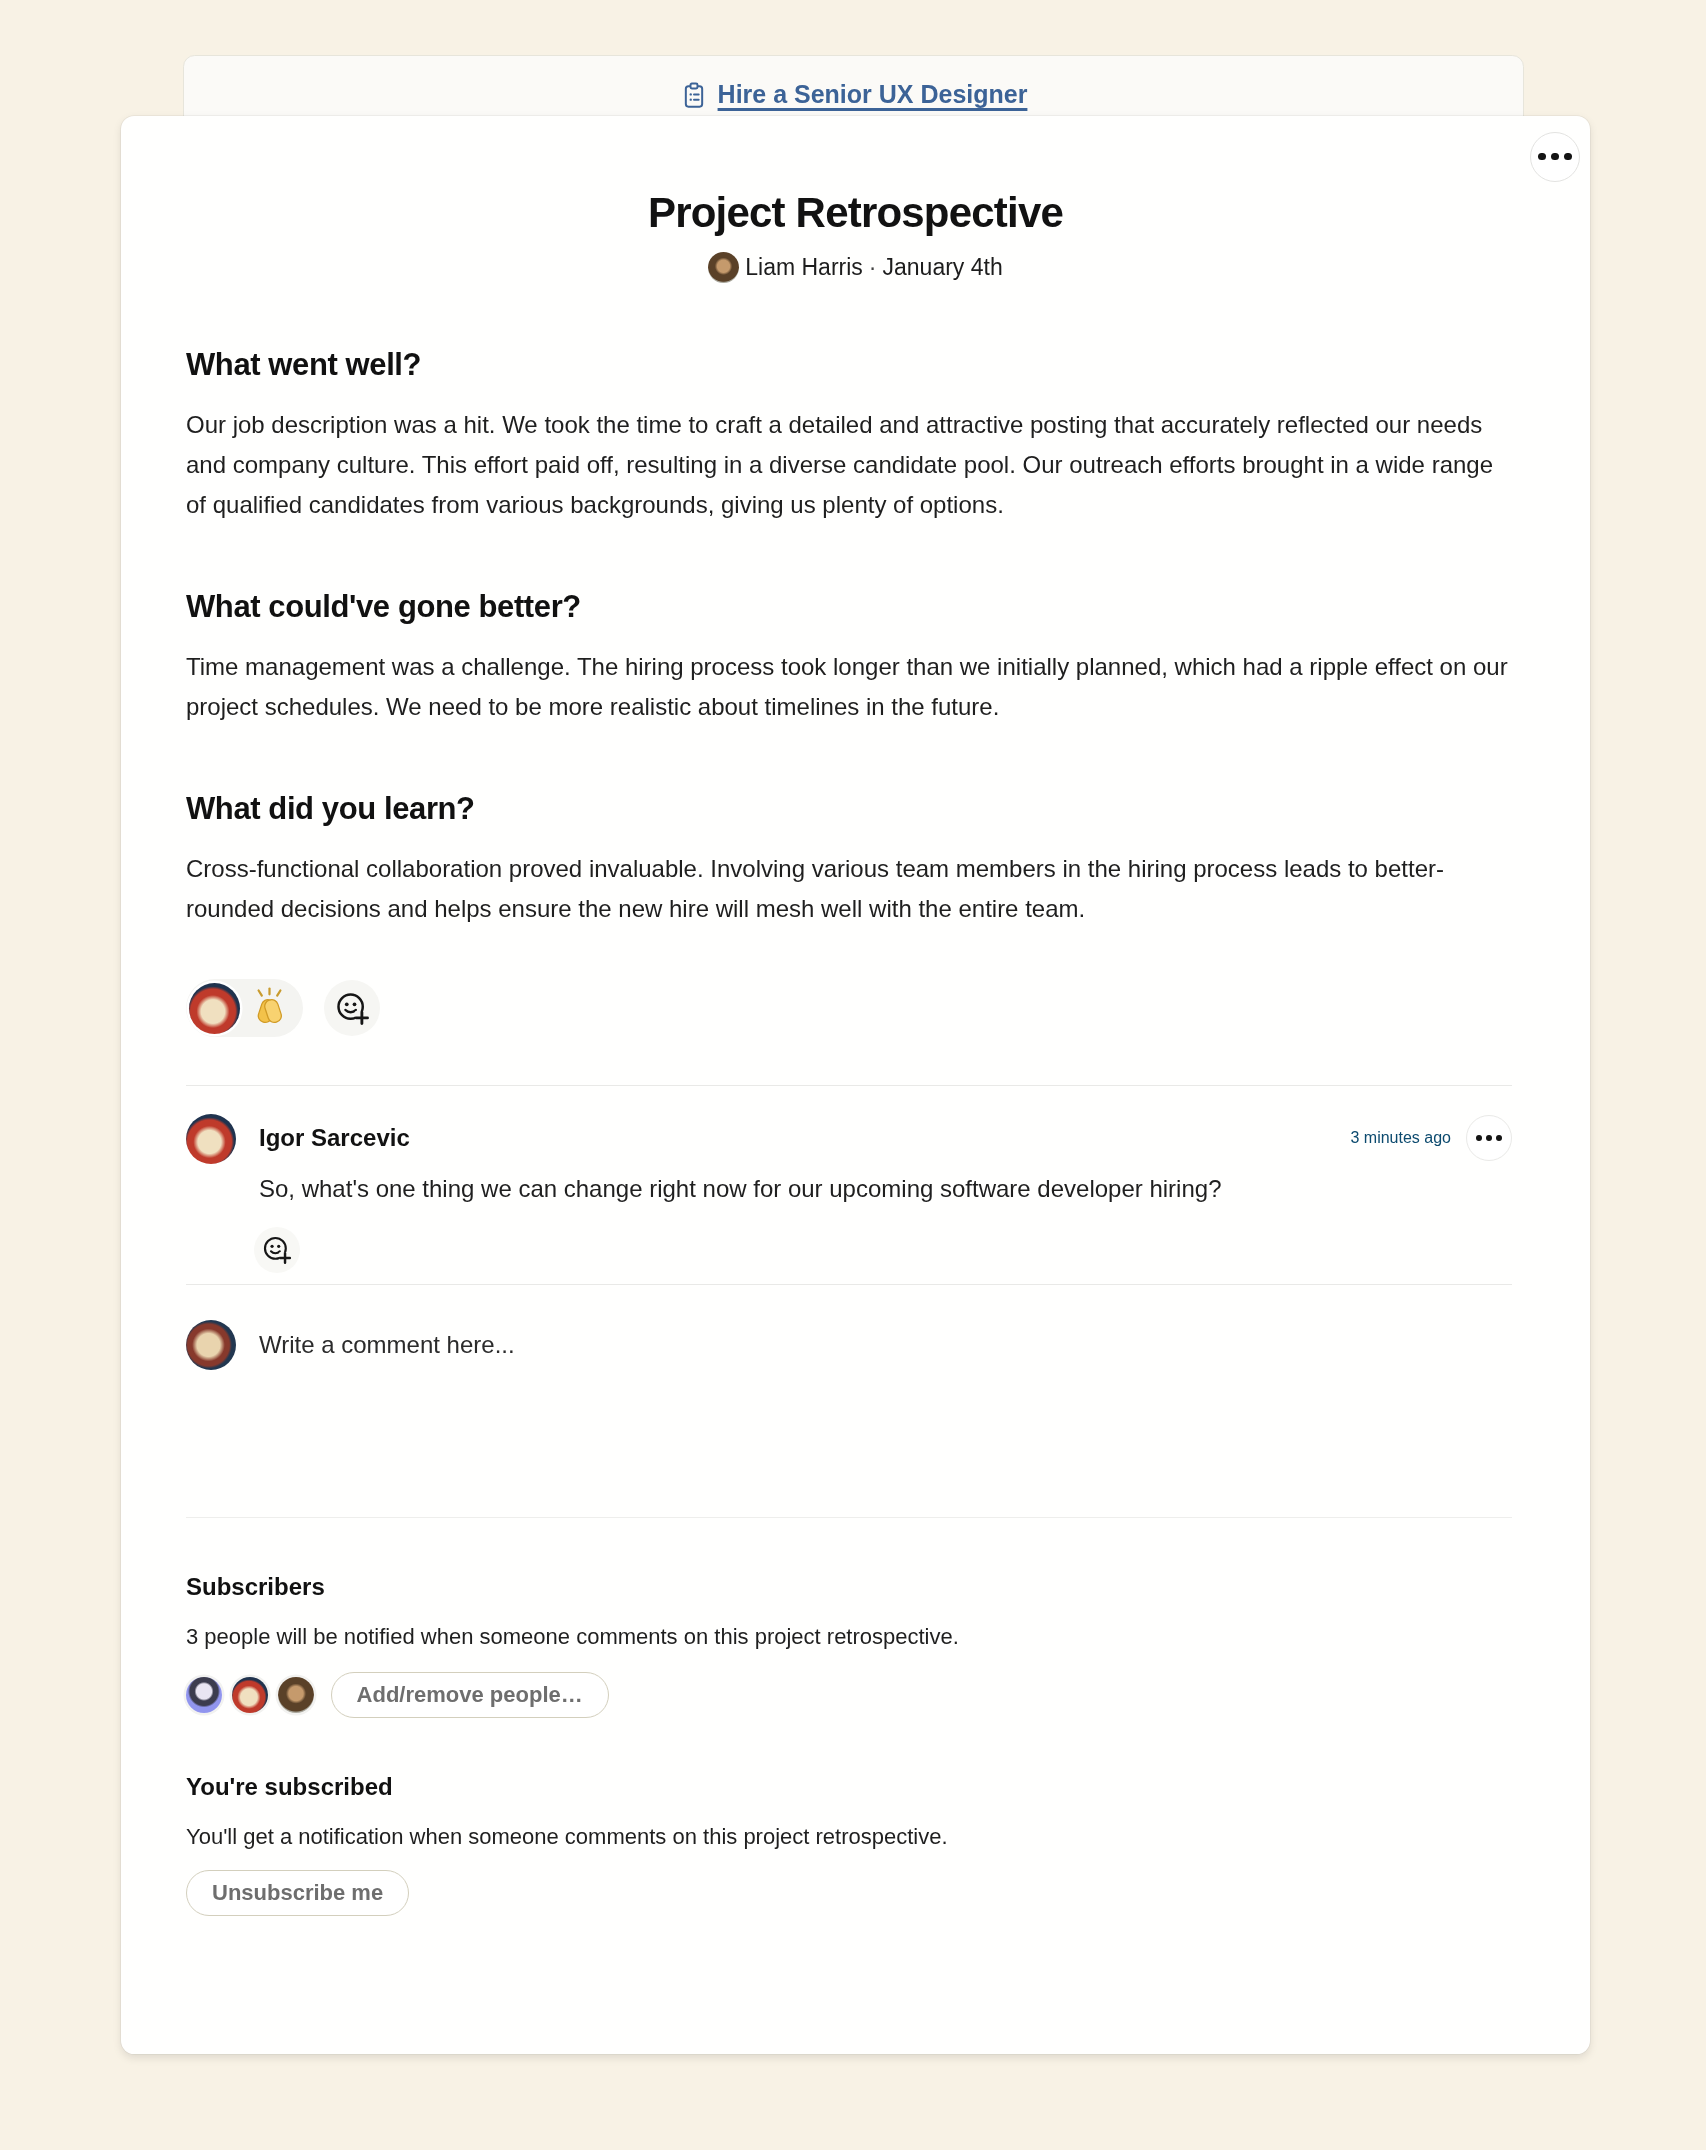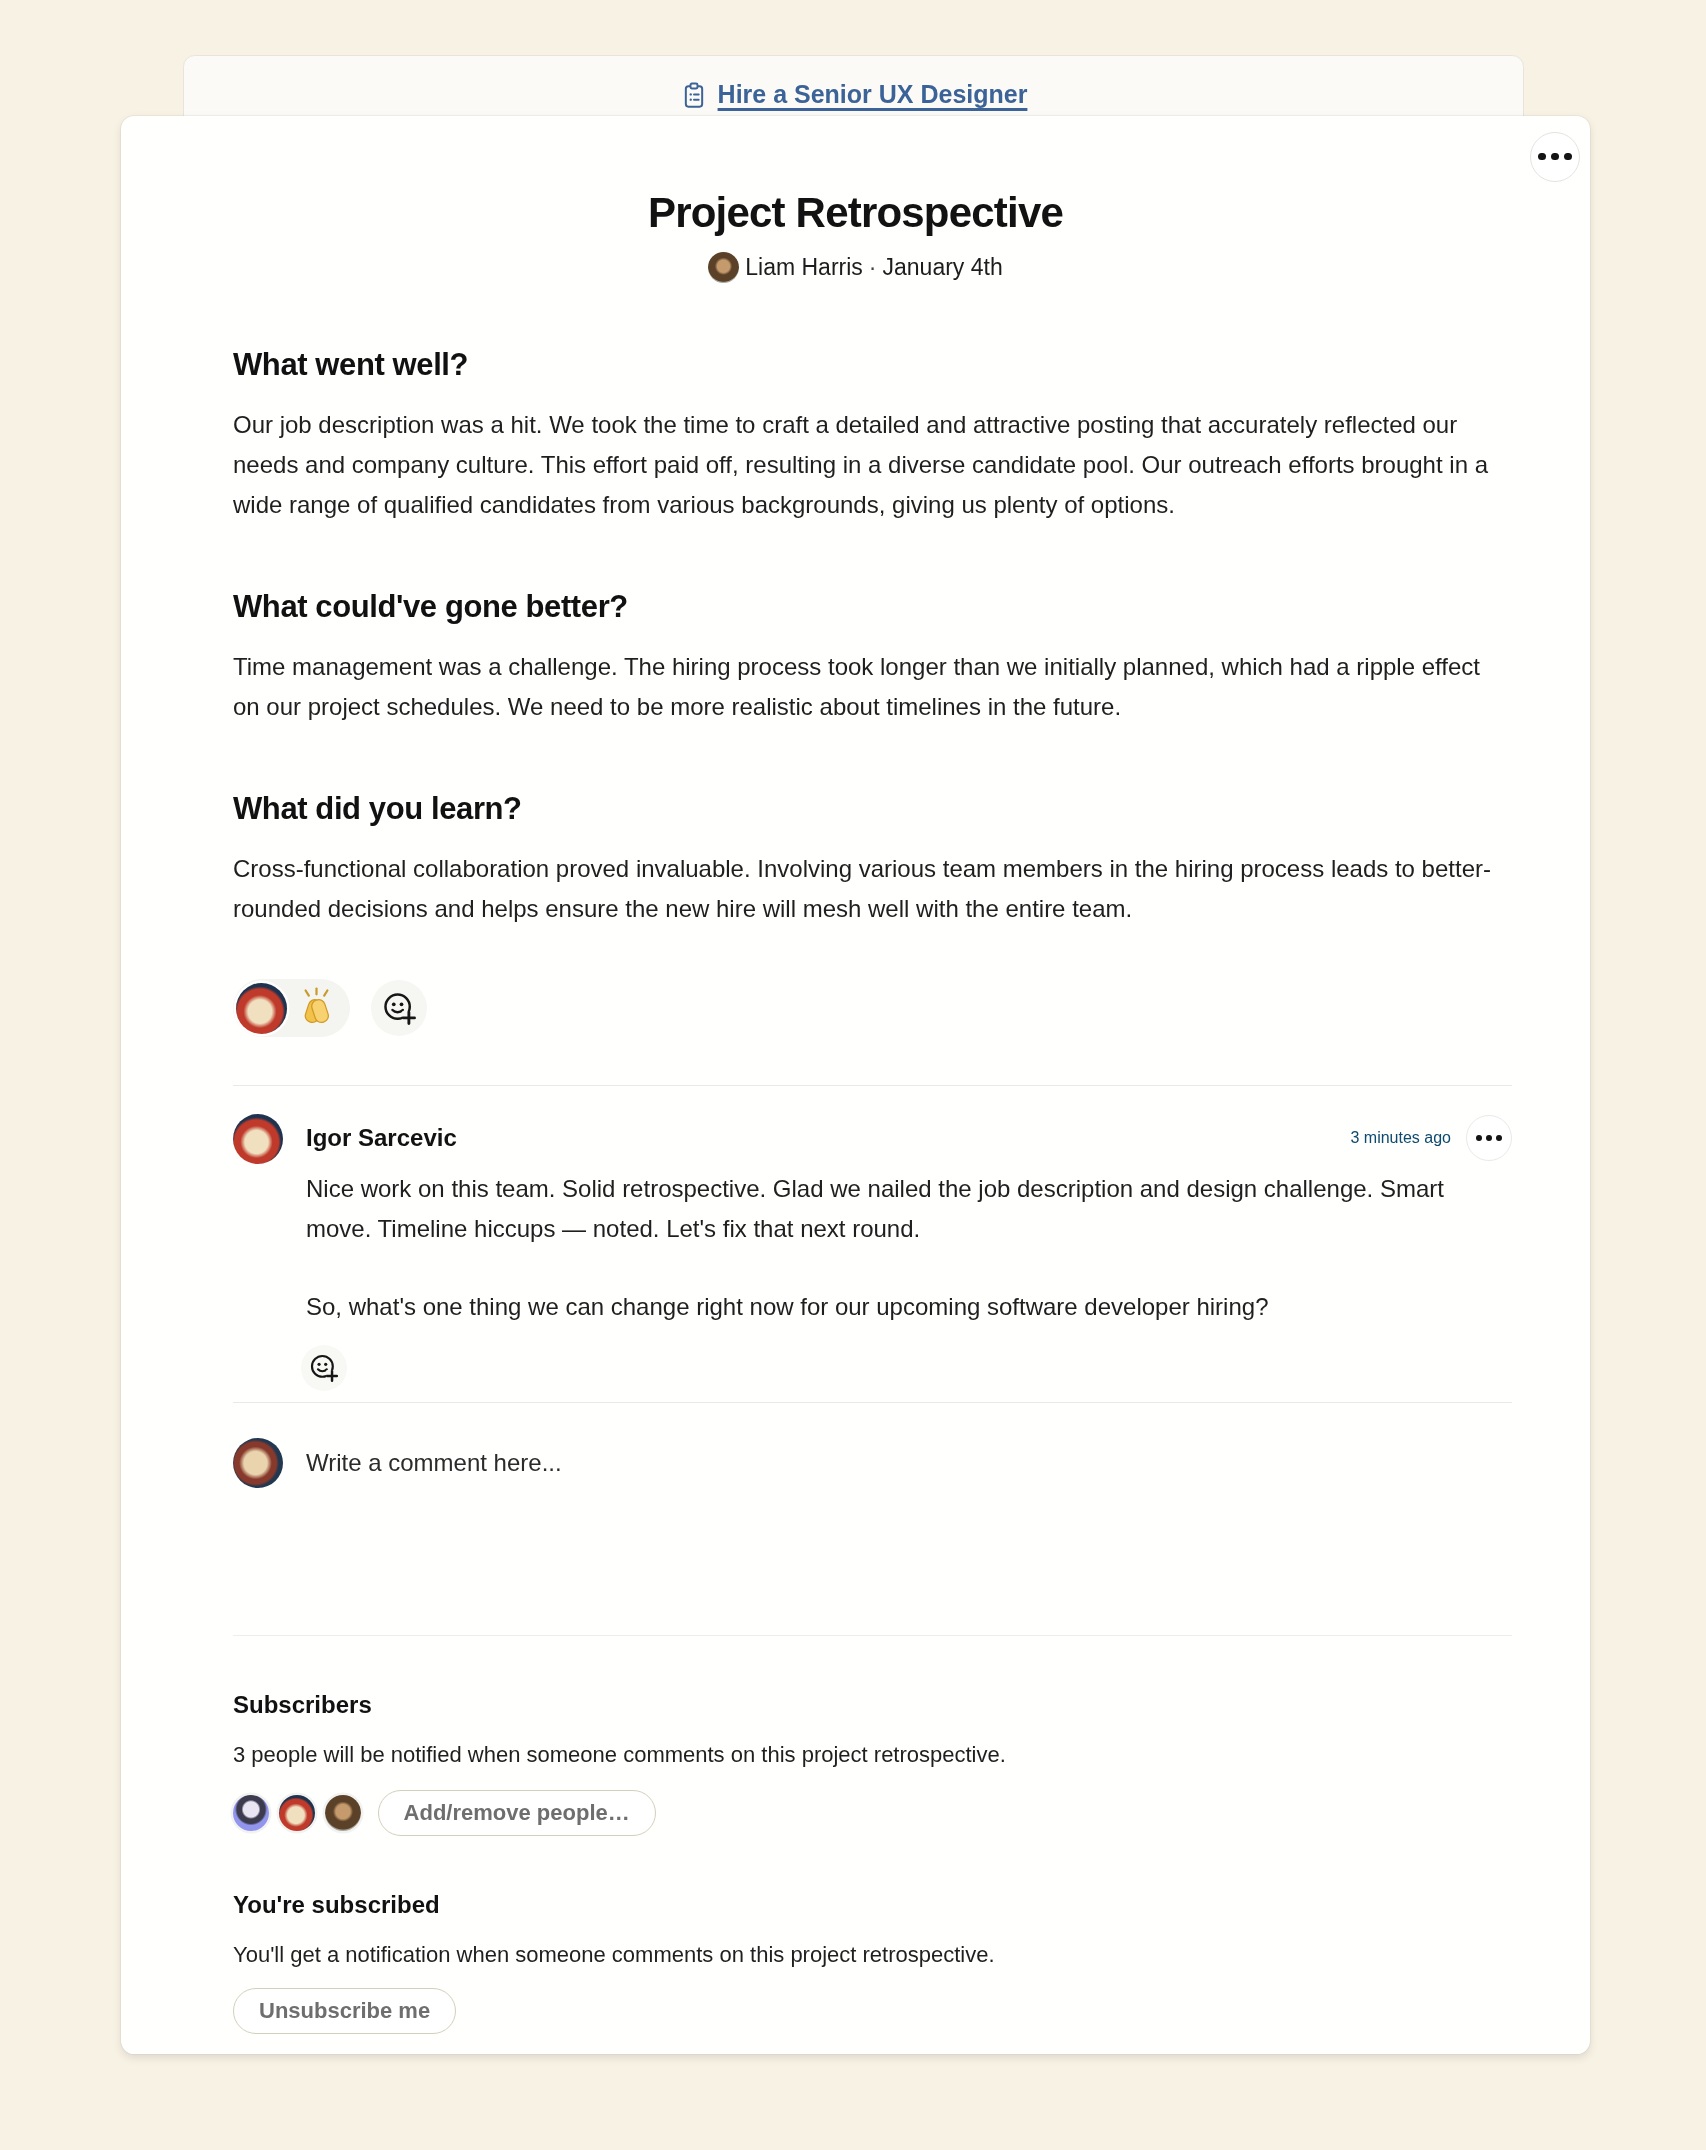--- a/index.html
+++ b/index.html
@@ -35,21 +35,21 @@
   }
   .dots { display:flex; gap:5.8px; }
   .dots i { width:7.4px; height:7.4px; border-radius:50%; background:#141414; display:block; }
   .dots.sm { gap:4.1px; }
   .dots.sm i { width:5.8px; height:5.8px; }
 
   h1.title { margin-top:73px; text-align:center; font-size:42px; font-weight:700; letter-spacing:-0.8px; color:#121212; }
   .byline { margin-top:15px; display:flex; justify-content:center; align-items:center; gap:6px; font-size:23px; color:#1d1d1d; }
   .dot-sep { color:#444; }
 
-  .content { padding:0 78px 66px 112px; }
+  .content { padding:0 78px 66px 65px; }
 
   h2.sec { font-size:31px; font-weight:700; letter-spacing:-0.4px; color:#111; margin:64px 0 22px 0; }
   p.body { font-size:24px; line-height:40px; color:#1f1f1f; }
 
   
   .avatar { border-radius:50%; display:inline-block; flex:none; }
   .av-liam  { background:radial-gradient(circle at 50% 46%, #c59a6c 0 27%, #5a4128 38% 66%, #a7a59a 70%); }
   .av-igor  { background:radial-gradient(circle at 47% 56%, #f0e0c0 0 30%, #bf3a2b 42% 57%, #20334e 64%); }
   .av-user  { background:radial-gradient(circle at 45% 50%, #e9d4ae 0 31%, #87392c 44% 56%, #223750 63%); }
   .av-blue  { background:radial-gradient(circle at 50% 40%, #e9e5f2 0 27%, #3c3c4e 34% 50%, #9195ee 57%); }
@@ -201,21 +201,20 @@
             <span class="spacer"></span>
             <span class="timestamp">3 minutes ago</span>
             <button class="comment-more">
               <span class="dots sm">
                   <i></i>
                   <i></i>
                   <i></i>
                 </span>
             </button>
           </div>
-          <p class="body">Nice work on this team. Solid retrospective. Glad we nailed the job description and design challenge. Smart move. Timeline hiccups — noted. Let's fix that next round.</p>
           <p class="body">So, what's one thing we can change right now for our upcoming software developer hiring?</p>
           <button class="add-reaction sm">
             <svg width="30" height="30" viewBox="0 0 28 28">
               <circle cx="12.5" cy="12.5" r="9.7" fill="none" stroke="#161616" stroke-width="2"></circle>
               <circle cx="9.4" cy="10.6" r="1.5" fill="#161616"></circle>
               <circle cx="15.6" cy="10.6" r="1.5" fill="#161616"></circle>
               <path d="M8.4 15.2a5.6 5.6 0 0 0 8.2 0" fill="none" stroke="#161616" stroke-width="2" stroke-linecap="round"></path>
               <rect x="16.2" y="16.2" width="11" height="11" fill="#f8f8f5"></rect>
               <path d="M21.5 17v9M17 21.5h9" stroke="#161616" stroke-width="2.3" stroke-linecap="round"></path>
             </svg>

